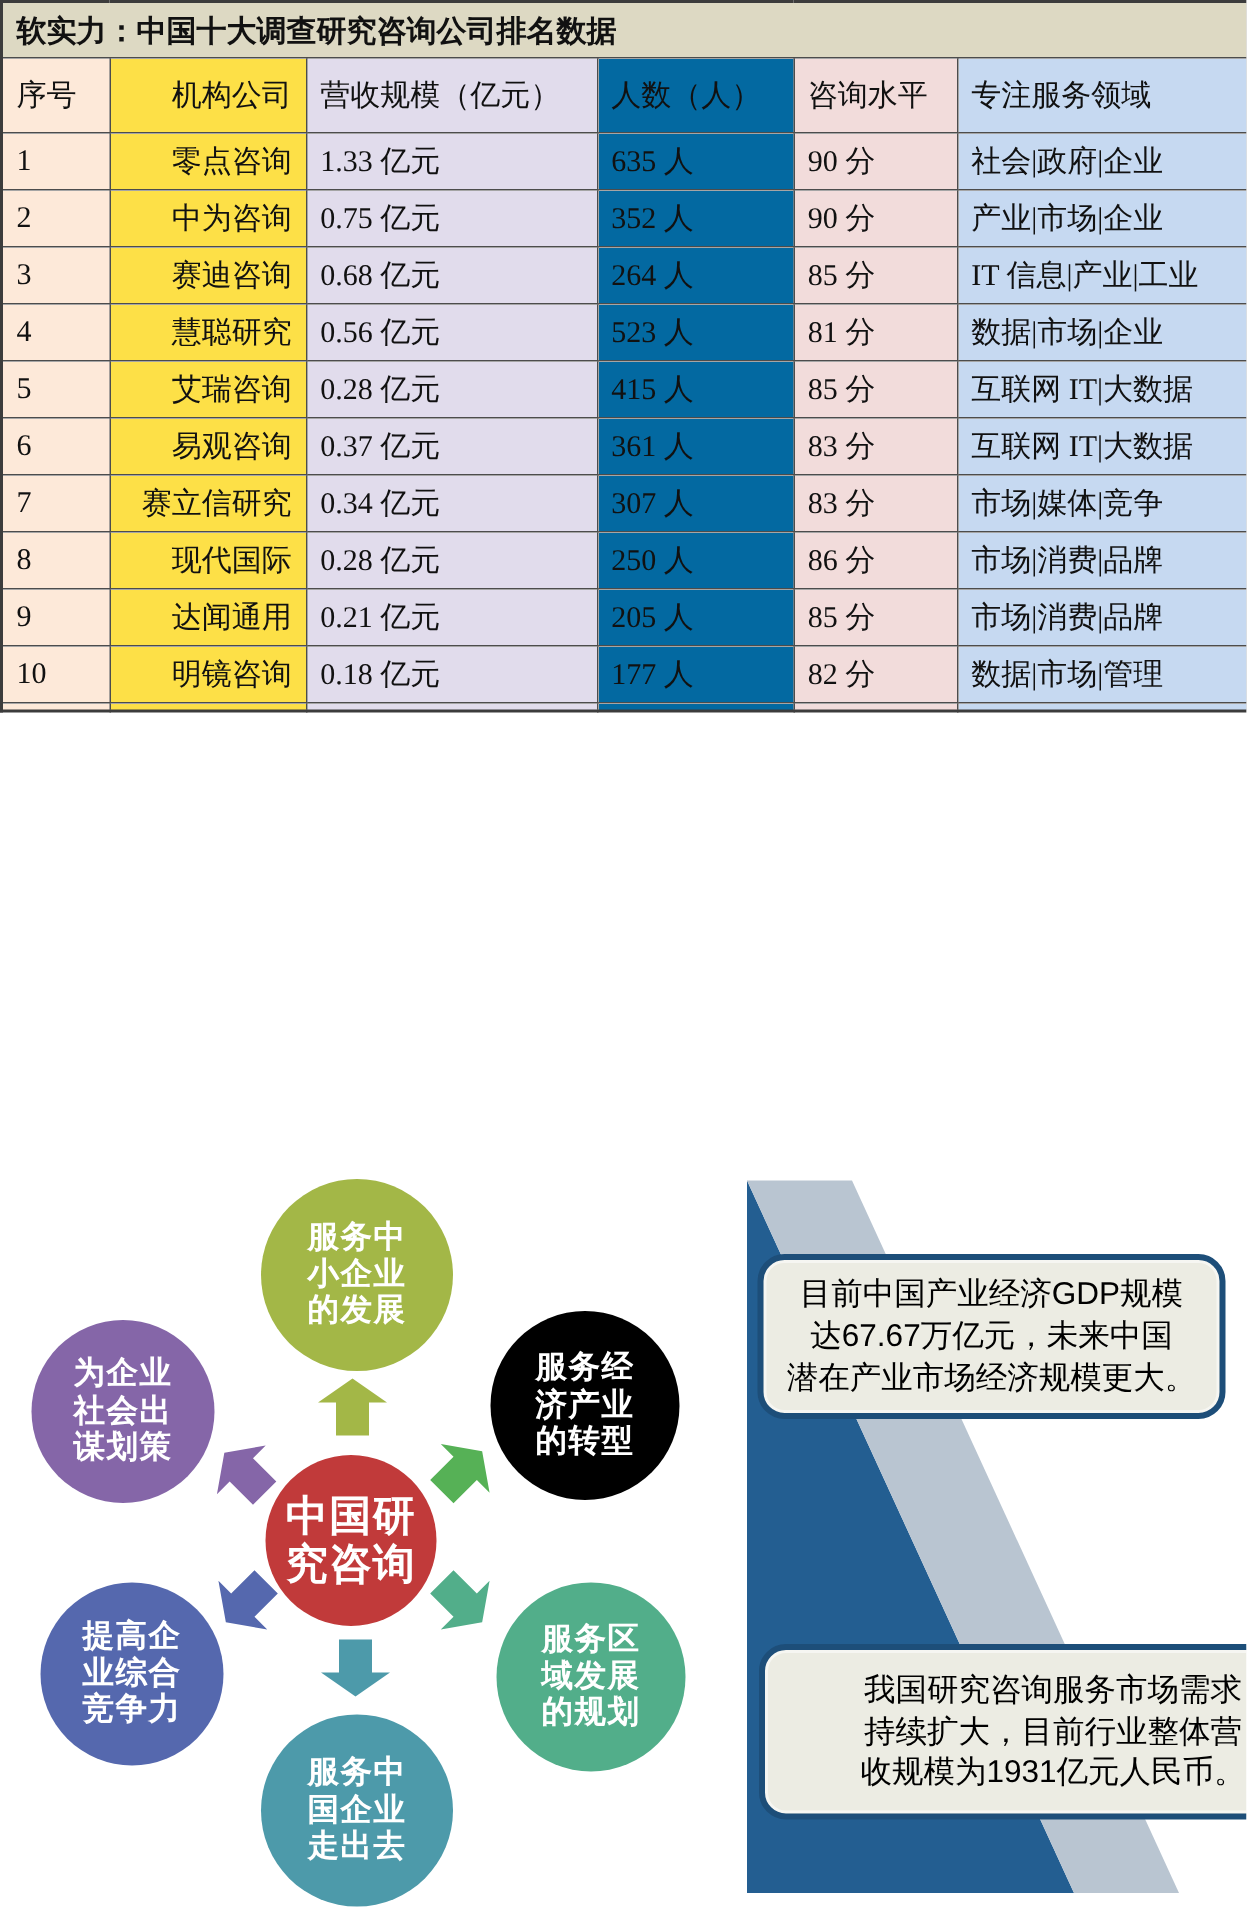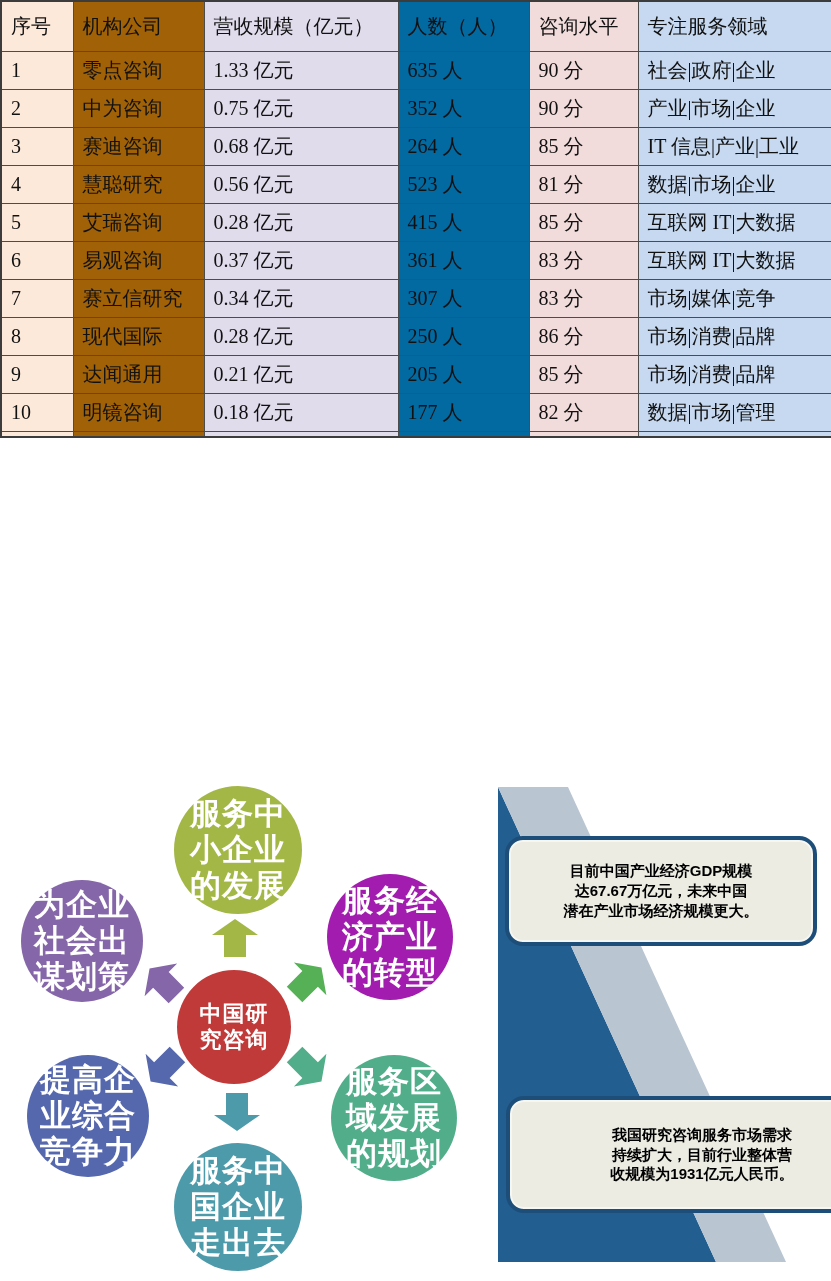--- a/index.html
+++ b/index.html
@@ -10,61 +10,64 @@
   table.rank{position:absolute;left:0;top:0;width:831px;border-collapse:collapse;
              table-layout:fixed;font-family:"Liberation Serif",serif;font-size:20px;
              color:#111;border:2px solid #3c3c3c;}
   table.rank td{border:1px solid #4c4c4c;padding:2px 9px;vertical-align:middle;
                 overflow:hidden;white-space:nowrap;}
   tr.title-row td{background:#ddd9c3;font-weight:bold;height:32px;}
   tr.head-row td{height:45px;margin-left:16px;}
   tr.data-row td{height:33px;}
   tr.sliver-row td{height:4px;padding:0;}
   .c0{background:#fde9d9;}
-  .c1{background:#a16207;}
+  .c1{background:#fde047;text-align:right;}
   .c2{background:#e1dcec;}
   .c3{background:#0369a1;}
   .c4{background:#f2dcdb;}
   .c5{background:#c6d9f1;}
 
   
   .node{position:absolute;border-radius:50%;display:flex;align-items:center;justify-content:center;
-        text-align:center;color:#fff;font-weight:bold;font-size:31px;line-height:1.16;
+        text-align:center;color:#fff;font-weight:bold;font-size:21px;line-height:1.16;
         white-space:pre-line;letter-spacing:1px;}
   .n-top{background:#a3b747;}
-  .n-right{background:#a21caf;}
+  .n-right{background:#000000;}
   .n-left{background:#8566a8;}
-  .n-center{background:#c13a3a;font-size:22px;}
+  .n-center{background:#c13a3a;font-size:28px;}
   .n-bleft{background:#5568ae;}
   .n-bright{background:#52ae8a;}
   .n-bottom{background:#4d9aaa;}
 
   
   .ibox{position:absolute;background:#ecece3;border:4px solid #1d4e79;border-radius:18px;
         display:flex;align-items:center;justify-content:center;text-align:center;
-        font-weight:bold;font-size:15px;line-height:1.32;color:#000;white-space:pre-line;
+        font-weight:normal;font-size:21px;line-height:1.32;color:#000;white-space:pre-line;
         box-shadow:inset 0 0 0 2px rgba(255,255,255,.55);}
 
   svg.overlay{position:absolute;left:0;top:0;}
 </style>
 </head>
 <body>
 
 <div id="canvas">
 
   <table class="rank">
     <colgroup>
       <col style="width:72px">
         <col style="width:131px">
         <col style="width:194px">
       <col style="width:131px">
         <col style="width:109px">
         <col style="width:194px">
     </colgroup>
     <tbody>
+        <tr class="title-row">
+      <td colspan="6">软实力：中国十大调查研究咨询公司排名数据</td>
+    </tr>
     <tr class="head-row">
       <td class="c0">序号</td>
       <td class="c1">机构公司</td>
       <td class="c2">营收规模（亿元）</td>
       <td class="c3">人数（人）</td>
       <td class="c4">咨询水平</td>
       <td class="c5">专注服务领域</td>
     </tr>
     <tr class="data-row">
       <td class="c0">1</td>

